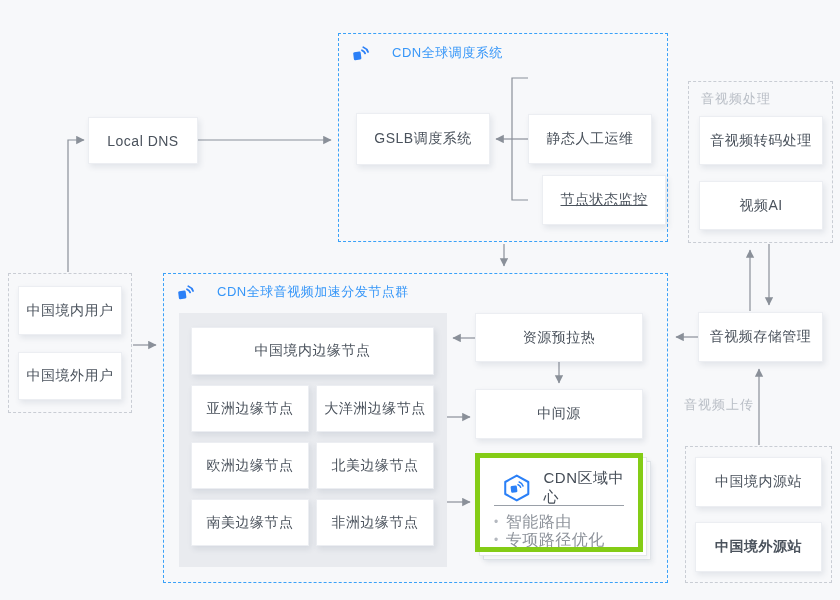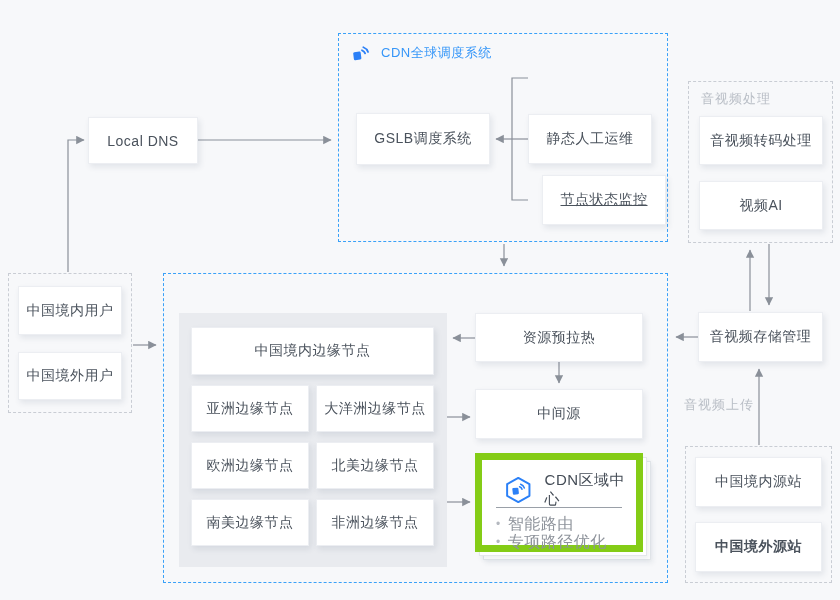--- a/index.html
+++ b/index.html
@@ -13,26 +13,26 @@
   .wires{position:absolute;left:0;top:0;z-index:1;}
   .abs{position:absolute;box-sizing:border-box;}
   .node{
     background:#ffffff;border:1px solid #eceef2;
     box-shadow:2px 3px 6px rgba(40,60,90,0.10);
     display:flex;align-items:center;justify-content:center;
     font-size:14px;color:#4a525c;z-index:2;letter-spacing:0.5px;
   }
   .group-blue{border:1.5px dashed #3aa1f8;z-index:0;background:transparent;}
   .group-gray{border:1px dashed #c9cdd4;z-index:0;background:transparent;}
-  .group-title{display:flex;align-items:center;gap:12px;z-index:3;}
+  .group-title{display:flex;align-items:center;gap:23px;z-index:3;}
   .group-title .t{font-size:13px;color:#3696f8;letter-spacing:0.5px;white-space:nowrap;}
   .gray-label{font-size:13px;color:#b9bec6;z-index:3;letter-spacing:1px;white-space:nowrap;}
   .container-gray{background:#e9ebef;z-index:1;}
   .card{
-    background:#ffffff;border:7px solid #84cc16;z-index:2;padding-left:33px;
+    background:#ffffff;border:5px solid #84cc16;z-index:2;padding-left:33px;
   }
   .card-sheet{background:#ffffff;border:1px solid #e4e7eb;box-shadow:2px 3px 5px rgba(40,60,90,0.08);}
   .card-head{position:absolute;left:22px;top:11px;display:flex;align-items:center;gap:12px;}
   .card-title{font-size:15px;color:#444c56;letter-spacing:0.5px;}
   .card-divider{position:absolute;left:14px;right:14px;top:47px;height:0;border-top:1px solid #9aa0a8;}
   .card-bullets{position:absolute;left:14px;top:55px;right:10px;}
   .bullet{font-size:16px;color:#8e939b;line-height:18px;display:flex;align-items:center;gap:7px;letter-spacing:0.5px;}
   .bullet::before{content:"•";color:#b4b8bf;font-size:12px;}
   .icon16{width:17px;height:17px;display:block;}
   .icon30{width:30px;height:30px;display:block;}
@@ -93,20 +93,30 @@
     <span>GSLB调度系统</span>
   </div>
   <div class="abs node" style="left:528px;top:114px;width:124px;height:50px;">
     <span>静态人工运维</span>
   </div>
   <div class="abs node" style="left:542px;top:175px;width:124px;height:50px;text-decoration:underline;">
     <span>节点状态监控</span>
   </div>
 
   <div class="abs group-blue" style="left:163px;top:273px;width:505px;height:310px;"></div>
+  <div class="abs group-title" style="left:177px;top:283px;">
+    <svg class="icon16" viewBox="0 0 18 18">
+      <g fill="none" stroke="#2b80f7" stroke-width="1.9" stroke-linecap="round">
+        <path d="M10.6 5.6 a5.2 5.2 0 0 1 3.3 3.3"></path>
+        <path d="M12 2.4 a8.4 8.4 0 0 1 5 5"></path>
+      </g>
+      <rect x="1.6" y="7.2" width="8" height="8.6" rx="1.4" fill="#2b80f7" transform="rotate(-7 5.6 11.5)"></rect>
+    </svg>
+    <span class="t">CDN全球音视频加速分发节点群</span>
+  </div>
 
   <div class="abs container-gray" style="left:179px;top:313px;width:268px;height:254px;"></div>
   <div class="abs node" style="left:191px;top:327px;width:243px;height:48px;">
     <span>中国境内边缘节点</span>
   </div>
   <div class="abs node" style="left:191px;top:385px;width:118px;height:47px;">
     <span>亚洲边缘节点</span>
   </div>
   <div class="abs node" style="left:191px;top:442px;width:118px;height:47px;">
     <span>欧洲边缘节点</span>

